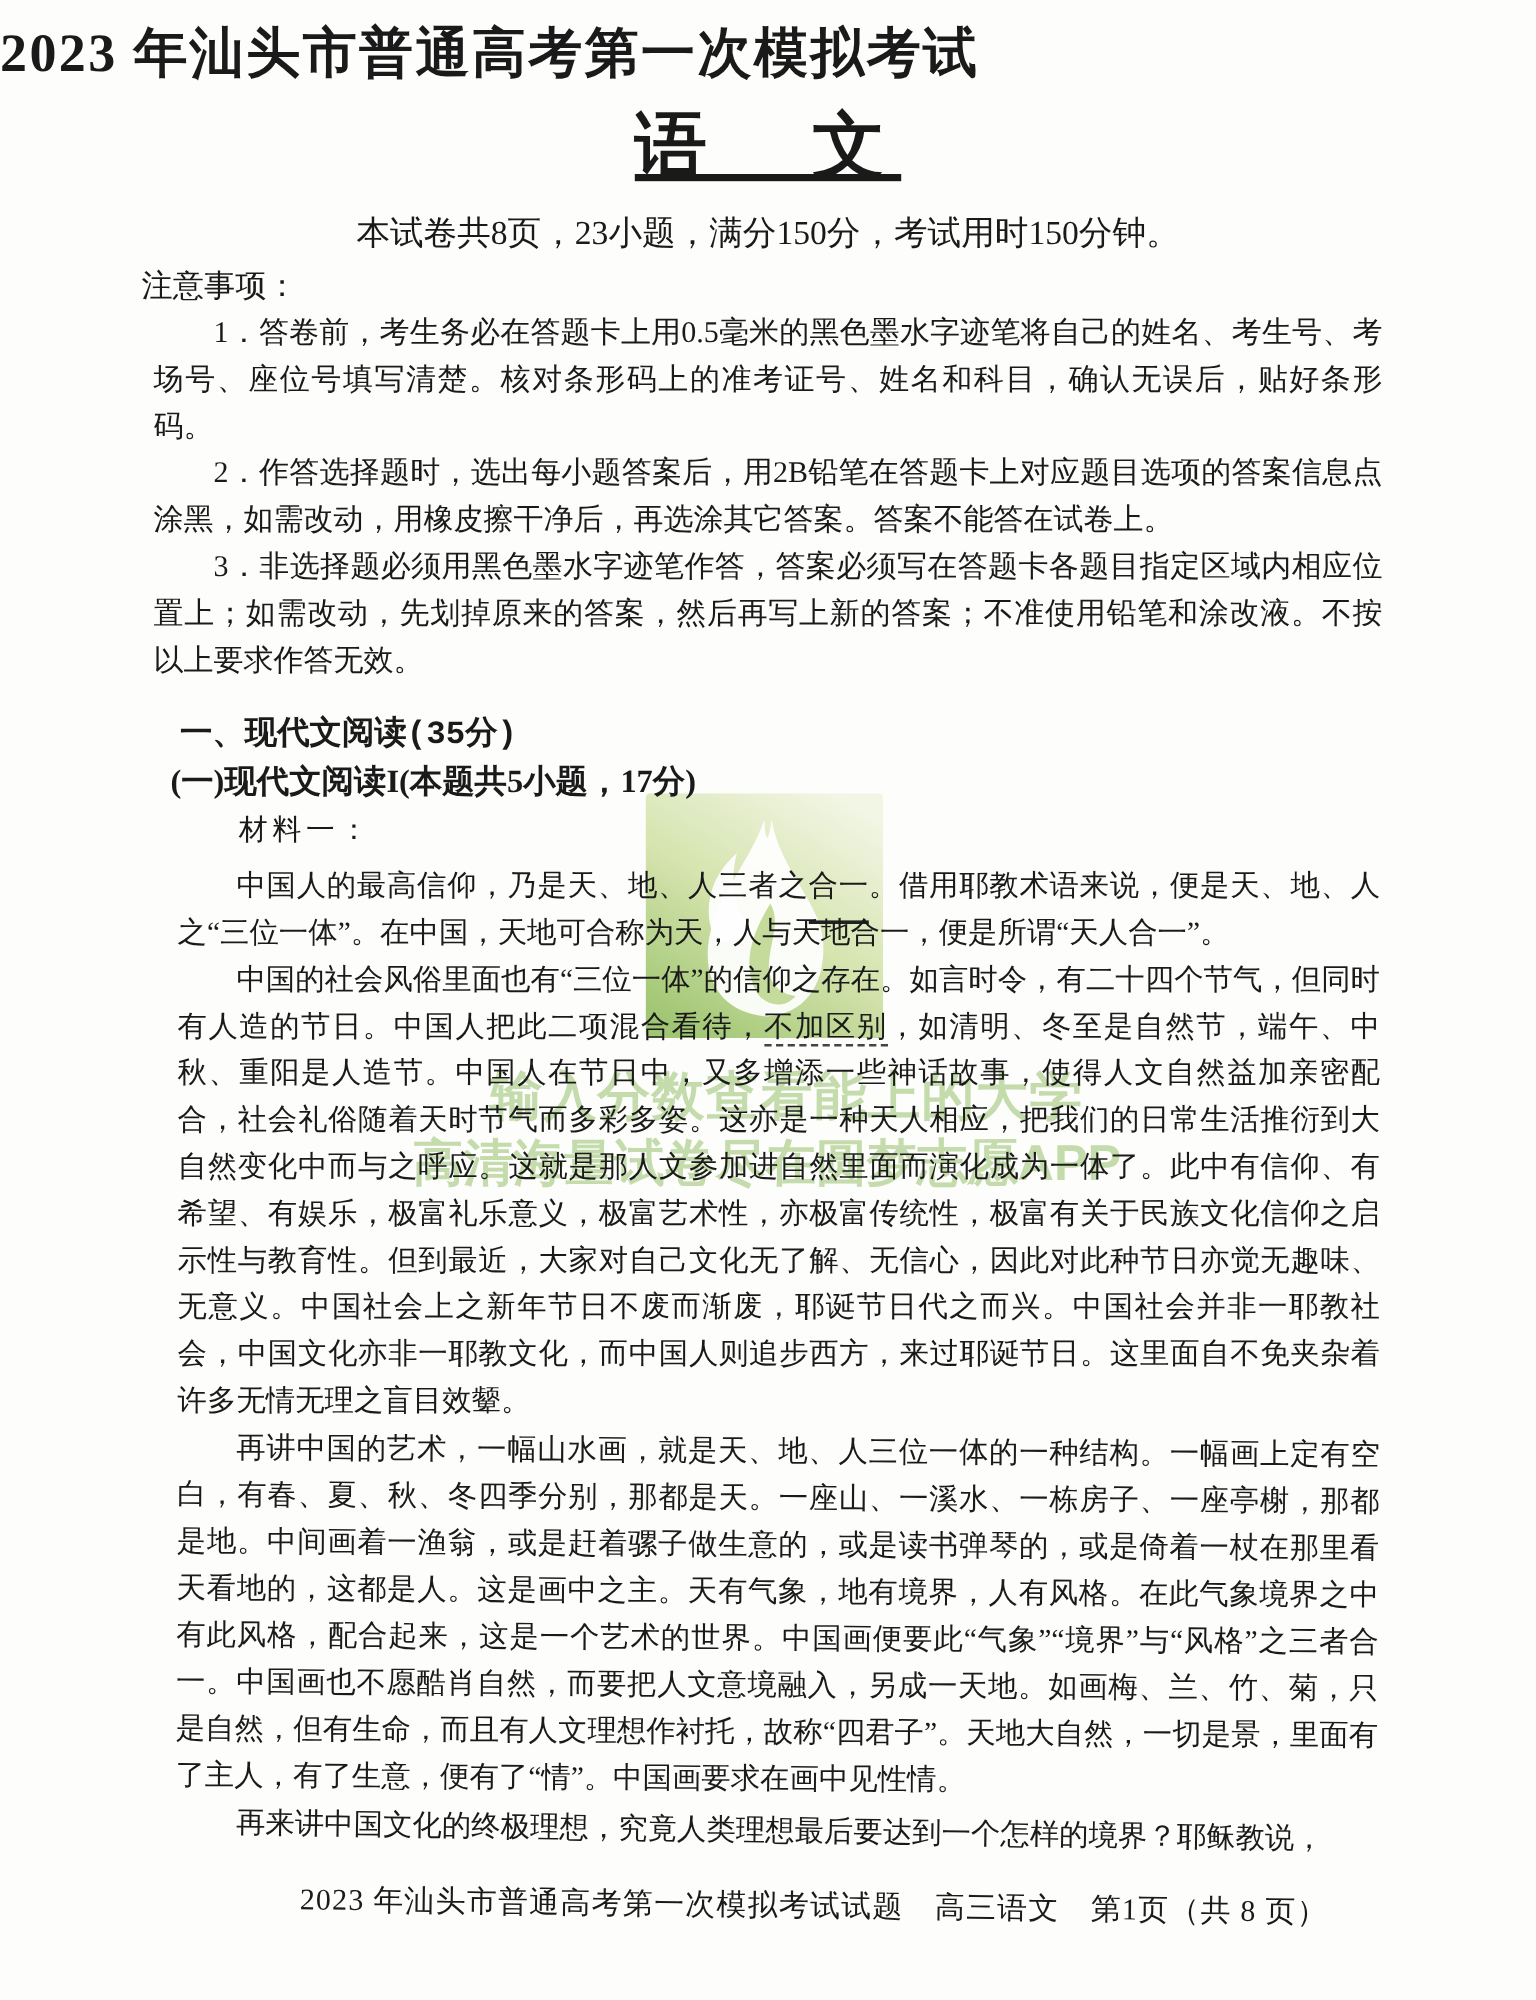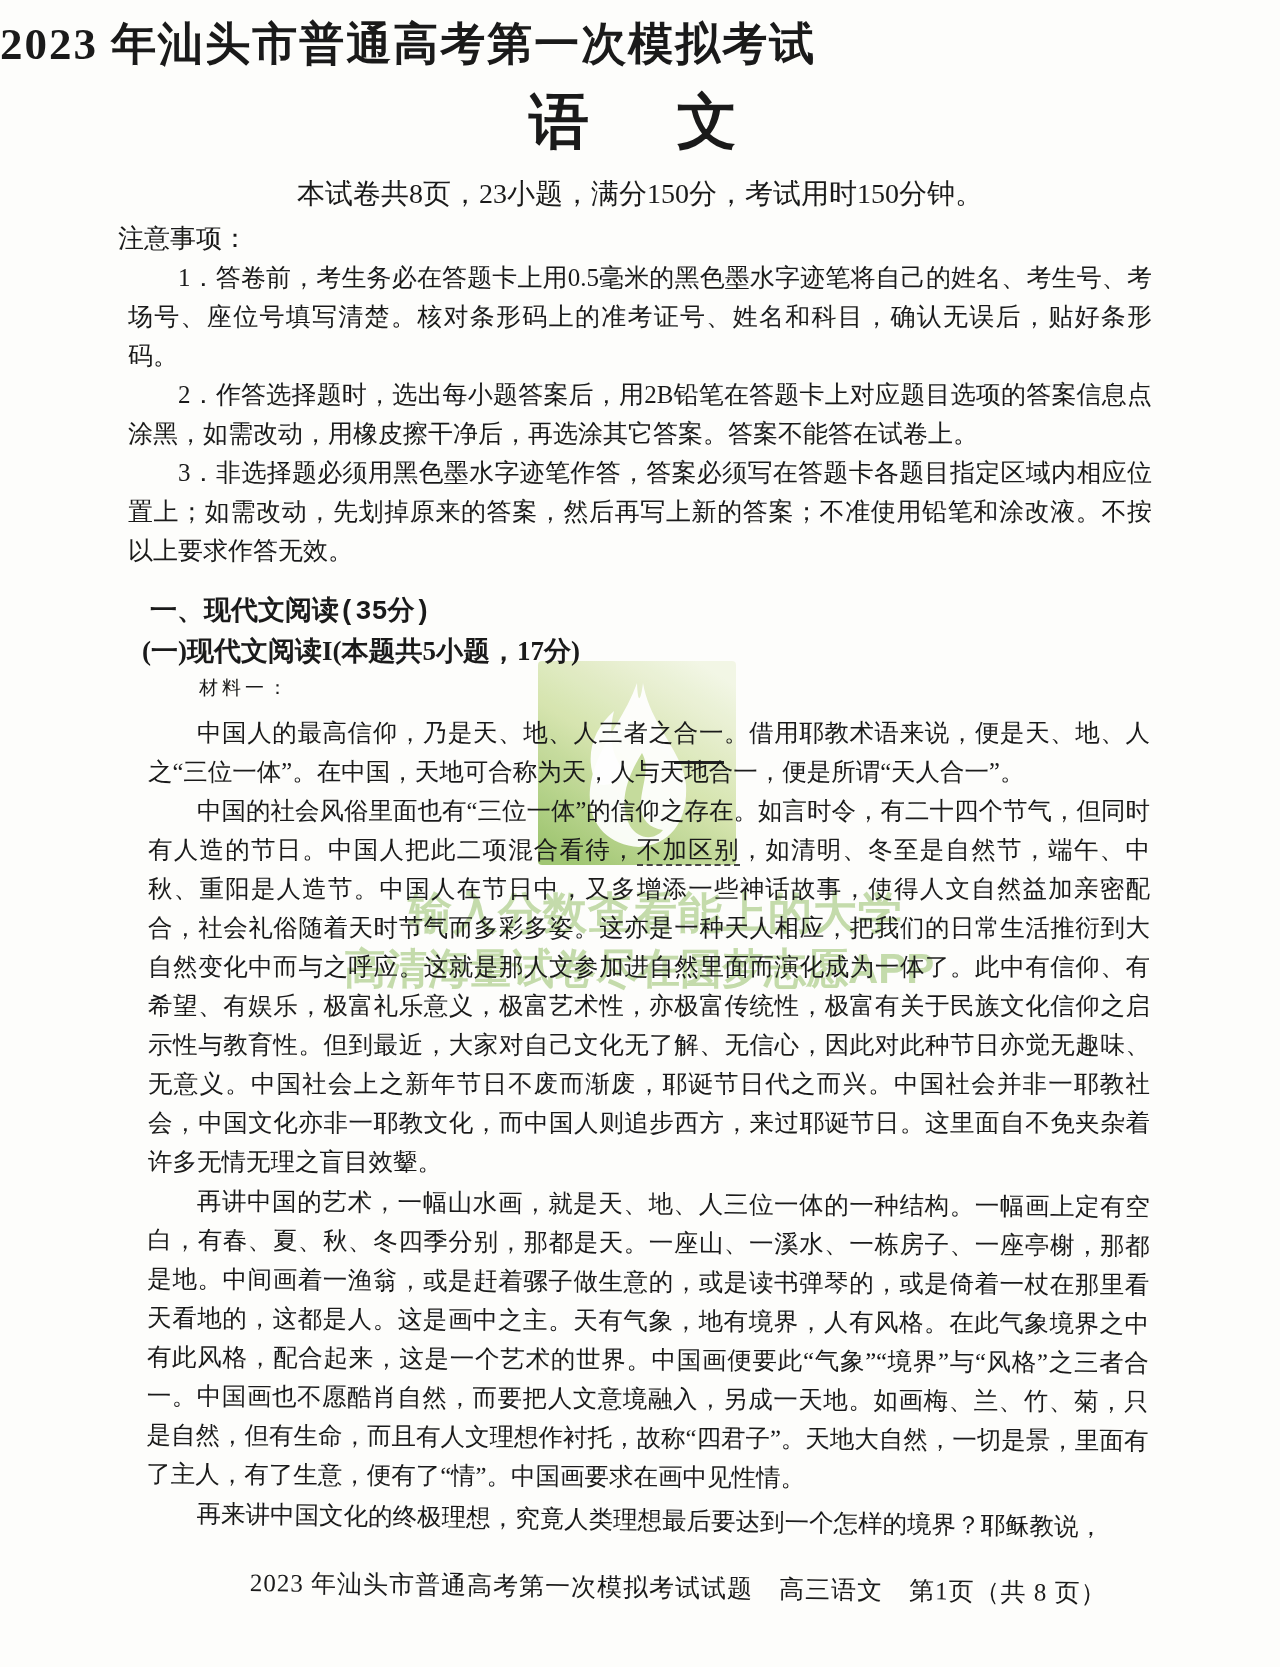--- a/index.html
+++ b/index.html
@@ -13,29 +13,29 @@
   .wm-text{
     position:absolute;z-index:0;white-space:nowrap;font-weight:bold;
     font-family:"Liberation Sans","DejaVu Sans",sans-serif;
     color:rgba(150,192,106,.55);
   }
   .wm-line1{left:408px;top:884px;font-size:44px;letter-spacing:1px;}
   .wm-line2{left:344px;top:941px;font-size:42px;letter-spacing:0;}
   
   .content{position:relative;z-index:1;}
   .title{margin:14px 0 0 0;text-align:left;font-size:45px;font-weight:bold;letter-spacing:2px;}
-  .subject{margin:8px 0 0 0;text-align:center;font-size:60px;font-weight:bold;letter-spacing:14px;}
+  .subject{margin:8px 0 0 0;text-align:center;font-size:60px;font-weight:bold;letter-spacing:14px;text-decoration:underline;}
   .exam-info{margin:12px 0 0 0;text-align:center;font-size:28px;}
   .notice-heading{margin:8px 0 0 118px;font-size:26px;}
   .notice{margin:2px 128px 0 128px;font-size:25px;line-height:39px;text-align:justify;}
   .notice p{margin:0;text-indent:2em;}
   .sec-heading{margin:22px 0 0 150px;font-size:27px;font-weight:bold;font-family:Liberation Mono, monospace;}
   .sub-heading{margin:5px 0 0 142px;font-size:27px;font-weight:bold;}
   .instruction{margin:7px 0 0 199px;font-size:25px;}
-  .material-label{margin:6px 0 12px 199px;font-size:19px;letter-spacing:4px;}
+  .material-label{margin:6px 0 12px 199px;font-size:24px;letter-spacing:4px;}
   .material{margin:4px 0 0 148px;width:1002px;font-size:24.5px;line-height:39px;text-align:justify;}
   .material p{margin:0;text-indent:2em;}
   .tilt-a{transform:rotate(.35deg);transform-origin:0 0;}
   .tilt-b{transform:rotate(.85deg);transform-origin:0 0;}
   .seg-u{border-bottom:3px solid #222;padding-bottom:15px;}
   .seg-ud{border-bottom:2px dashed #444;padding-bottom:1px;}
   .footer{
     position:absolute;left:250px;top:1566px;z-index:1;white-space:nowrap;
     font-size:25px;transform:rotate(.7deg);transform-origin:0 0;letter-spacing:1px;
   }

